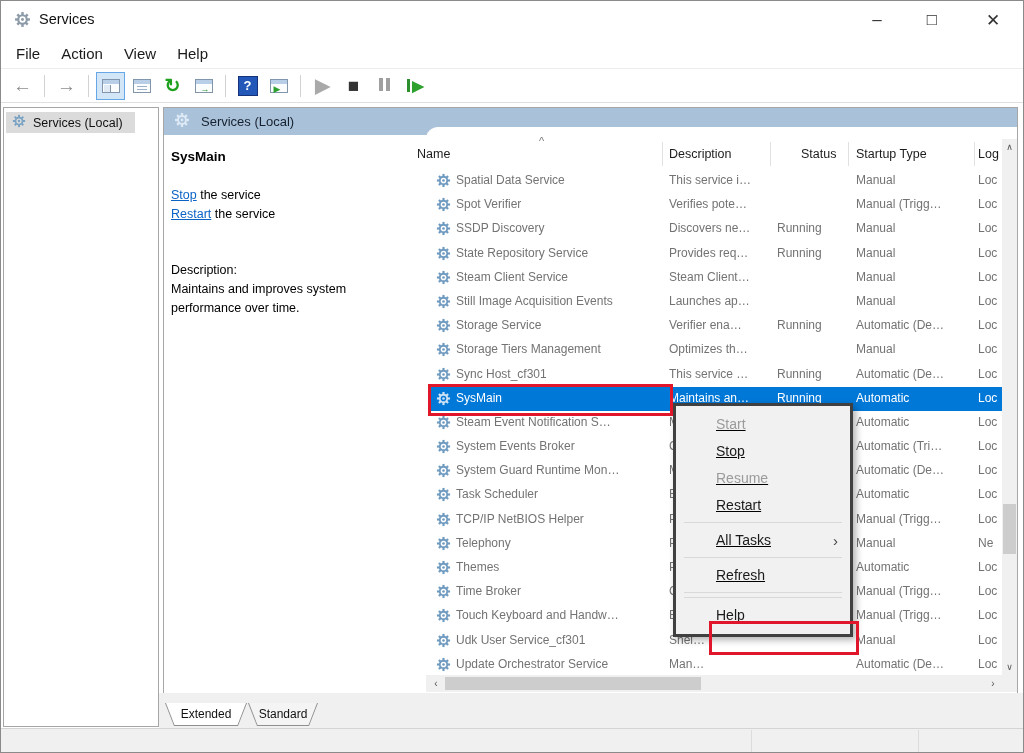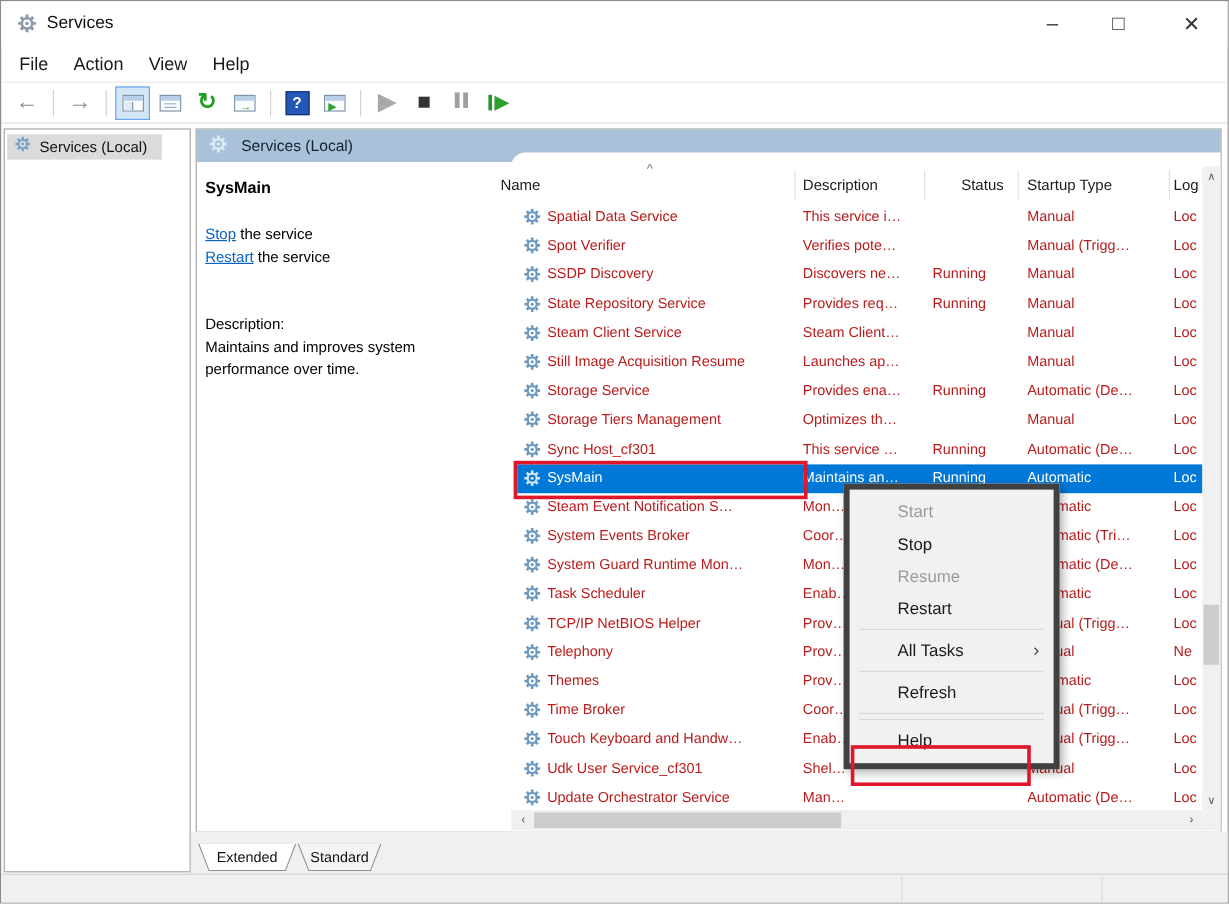--- a/index.html
+++ b/index.html
@@ -42,42 +42,42 @@
   .band-title{left:200px;top:113px;font-size:13px;color:#17212e;}
   .detail-name{left:170px;top:148px;font-size:13.5px;font-weight:bold;color:#000;}
   .dtxt{font-size:12.5px;color:#000;}
   .link{text-decoration:underline;}
   
   .listpanel{left:425px;top:126px;width:591px;height:566px;background:#fff;border-top-left-radius:12px;}
   .sortcaret{left:538px;top:134px;font-size:11px;color:#777;}
   .chead{font-size:12.5px;color:#1c1c1c;top:146px;position:absolute;white-space:nowrap;overflow:hidden;}
   .hsep{top:141px;width:1px;height:24px;background:#e1e1e1;position:absolute;}
   .rows{left:430px;top:168px;width:571px;height:508px;}
-  .lrow{position:relative;height:24.19px;font-size:12px;color:#b91c1c;}
+  .lrow{position:relative;height:24.19px;font-size:12px;color:#737373;}
   .lrow span{position:absolute;top:4px;white-space:nowrap;overflow:hidden;}
   .lrow .ic{left:5px;top:4px;}
   .lrow .c-name{left:25px;width:204px;}
   .lrow .c-desc{left:238px;width:101px;}
   .lrow .c-status{left:346px;width:66px;}
   .lrow .c-startup{left:425px;width:117px;}
   .lrow .c-logon{left:547px;width:23px;}
   .lrow.sel{color:#fff;}
   
   .vtrack{left:1001px;top:138px;width:15px;height:536px;background:#f0f0f0;}
   .varr{left:1001px;width:15px;height:16px;background:#f0f0f0;color:#555;font-size:9px;display:flex;align-items:center;justify-content:center;}
   .vthumb{left:1002px;top:503px;width:13px;height:50px;background:#cdcdcd;}
   .htrack{left:425px;top:674px;width:576px;height:17px;background:#f0f0f0;}
   .harr{top:676px;width:14px;height:13px;color:#555;font-size:10px;display:flex;align-items:center;justify-content:center;}
   .hthumb{left:444px;top:676px;width:256px;height:13px;background:#cdcdcd;}
   .corner{left:1001px;top:674px;width:15px;height:17px;background:#f0f0f0;}
   
   .redbox{border:3px solid #e0162b;box-sizing:border-box;background:transparent;z-index:30;}
   
-  .cmenu{left:702px;top:402px;width:180px;background:#f1f1f1;border:5px solid #404040;
-         box-shadow:3px 3px 7px rgba(0,0,0,.30);padding:5px 0;box-sizing:border-box;z-index:20;}
+  .cmenu{left:672px;top:402px;width:180px;background:#f1f1f1;border:3px solid #404040;
+         box-shadow:3px 3px 7px rgba(0,0,0,.30);padding:5px 0;box-sizing:border-box;z-index:20;text-decoration:underline;}
   .mitem{height:27px;line-height:27px;padding-left:40px;font-size:14px;color:#1a1a1a;position:relative;}
   .mitem.dis{color:#9b9b9b;}
   .mitem.bold{font-weight:bold;}
   .mitem .sub{position:absolute;right:12px;top:0;font-size:15px;color:#444;}
   .msep{height:1px;background:#d9d9d9;margin:3px 8px 4px 8px;}
   
   .tab{position:absolute;top:702px;height:23px;}
   .tab .outer{width:100%;height:100%;clip-path:polygon(0 0,100% 0,calc(100% - 9px) 100%,9px 100%);background:#8f8f8f;}
   .tab .inner{position:absolute;left:1px;top:0;right:1px;bottom:1px;
               clip-path:polygon(0 0,100% 0,calc(100% - 8.5px) 100%,8.5px 100%);background:#fff;
@@ -336,41 +336,41 @@
             <line x1="11.0" y1="11.0" x2="12.9" y2="12.9" stroke="#6f9ac0" stroke-width="2.3"></line>
             <line x1="8.0" y1="12.2" x2="8.0" y2="15.0" stroke="#6f9ac0" stroke-width="2.3"></line>
             <line x1="5.0" y1="11.0" x2="3.1" y2="12.9" stroke="#6f9ac0" stroke-width="2.3"></line>
             <line x1="3.8" y1="8.0" x2="1.0" y2="8.0" stroke="#6f9ac0" stroke-width="2.3"></line>
             <line x1="5.0" y1="5.0" x2="3.1" y2="3.1" stroke="#6f9ac0" stroke-width="2.3"></line>
             <line x1="8.0" y1="3.8" x2="8.0" y2="1.0" stroke="#6f9ac0" stroke-width="2.3"></line>
             <line x1="11.0" y1="5.0" x2="12.9" y2="3.1" stroke="#6f9ac0" stroke-width="2.3"></line>
     <circle cx="8" cy="8" r="4" fill="none" stroke="#6f9ac0" stroke-width="2"></circle>
     <circle cx="8" cy="8" r="1.4" fill="#6f9ac0"></circle>
           </svg></span>
-        <span class="c-name">Still Image Acquisition Resume</span>
+        <span class="c-name">Still Image Acquisition Events</span>
         <span class="c-desc">Launches ap…</span>
         <span class="c-status"></span>
         <span class="c-startup">Manual</span>
         <span class="c-logon">Loc</span>
       </div>
       <div class="lrow">
         <span class="ic"><svg width="15" height="15" viewBox="0 0 16 16">
             <line x1="12.2" y1="8.0" x2="15.0" y2="8.0" stroke="#6f9ac0" stroke-width="2.3"></line>
             <line x1="11.0" y1="11.0" x2="12.9" y2="12.9" stroke="#6f9ac0" stroke-width="2.3"></line>
             <line x1="8.0" y1="12.2" x2="8.0" y2="15.0" stroke="#6f9ac0" stroke-width="2.3"></line>
             <line x1="5.0" y1="11.0" x2="3.1" y2="12.9" stroke="#6f9ac0" stroke-width="2.3"></line>
             <line x1="3.8" y1="8.0" x2="1.0" y2="8.0" stroke="#6f9ac0" stroke-width="2.3"></line>
             <line x1="5.0" y1="5.0" x2="3.1" y2="3.1" stroke="#6f9ac0" stroke-width="2.3"></line>
             <line x1="8.0" y1="3.8" x2="8.0" y2="1.0" stroke="#6f9ac0" stroke-width="2.3"></line>
             <line x1="11.0" y1="5.0" x2="12.9" y2="3.1" stroke="#6f9ac0" stroke-width="2.3"></line>
     <circle cx="8" cy="8" r="4" fill="none" stroke="#6f9ac0" stroke-width="2"></circle>
     <circle cx="8" cy="8" r="1.4" fill="#6f9ac0"></circle>
           </svg></span>
         <span class="c-name">Storage Service</span>
-        <span class="c-desc">Provides ena…</span>
+        <span class="c-desc">Verifier ena…</span>
         <span class="c-status">Running</span>
         <span class="c-startup">Automatic (De…</span>
         <span class="c-logon">Loc</span>
       </div>
       <div class="lrow">
         <span class="ic"><svg width="15" height="15" viewBox="0 0 16 16">
             <line x1="12.2" y1="8.0" x2="15.0" y2="8.0" stroke="#6f9ac0" stroke-width="2.3"></line>
             <line x1="11.0" y1="11.0" x2="12.9" y2="12.9" stroke="#6f9ac0" stroke-width="2.3"></line>
             <line x1="8.0" y1="12.2" x2="8.0" y2="15.0" stroke="#6f9ac0" stroke-width="2.3"></line>
             <line x1="5.0" y1="11.0" x2="3.1" y2="12.9" stroke="#6f9ac0" stroke-width="2.3"></line>

